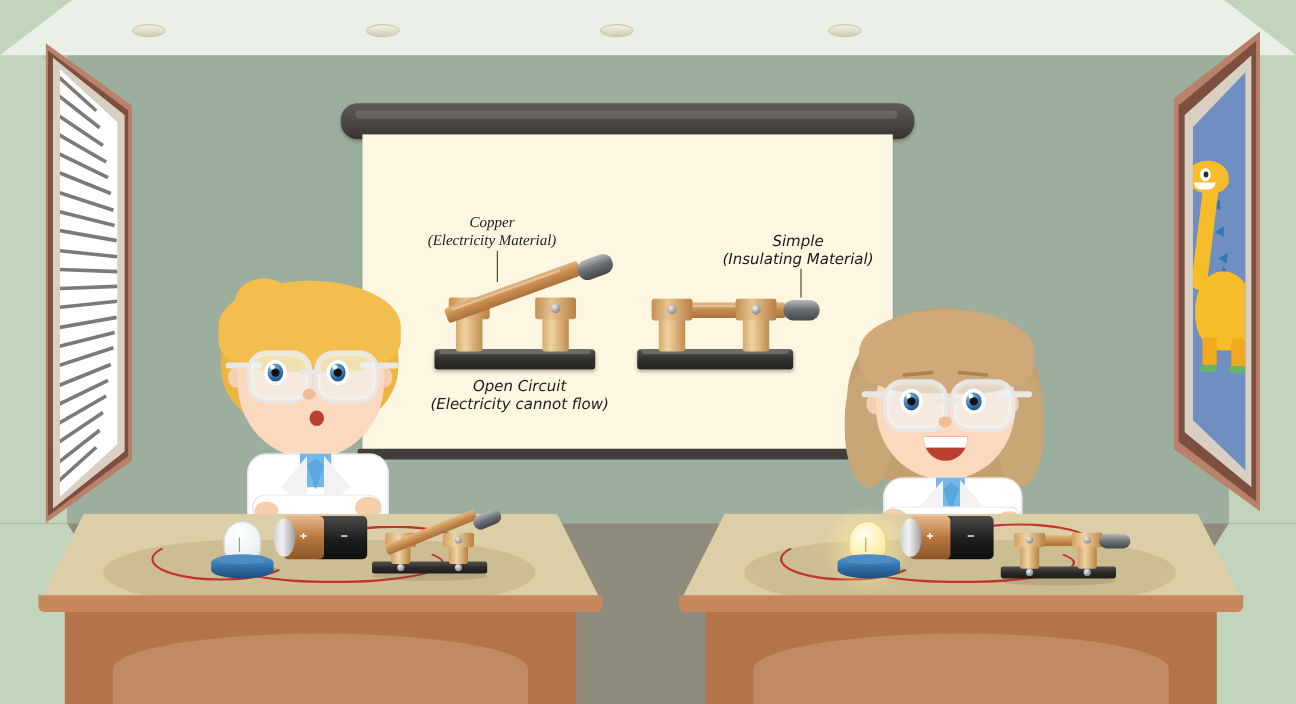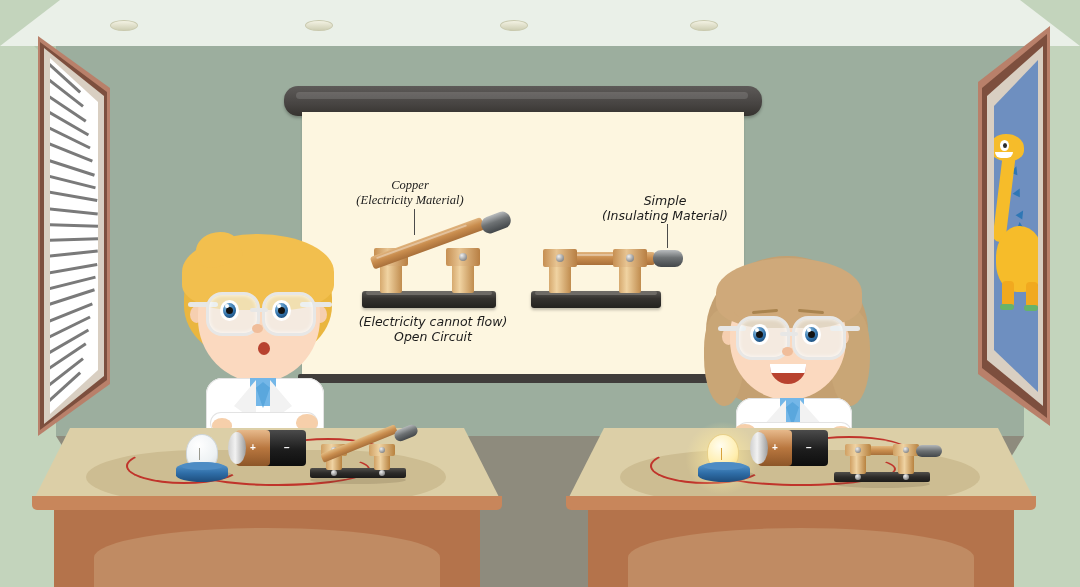--- a/index.html
+++ b/index.html
@@ -281,22 +281,22 @@
     <div class="sw-cap" style="left:16px;top:43px;width:34px;height:18px;"></div>
     <div class="sw-cap" style="left:88px;top:43px;width:34px;height:18px;"></div>
     <div class="sw-screw" style="left:29px;top:48px;width:8px;height:8px;"></div>
     <div class="sw-screw" style="left:101px;top:48px;width:8px;height:8px;"></div>
     <div class="sw-arm" style="left:14px;top:52px;width:118px;height:13px;transform:rotate(-20deg);">
       <div class="sw-arm-hi" style="left:6px;top:2px;width:96px;"></div>
     </div>
     <div class="sw-knob" style="left:123px;top:9px;width:30px;height:17px;transform:rotate(-20deg);"></div>
   </div>
   <div class="lbl" style="left:348px;top:314px;width:170px;">
+    <div>Open Circuit</div>
     <div>(Electricity cannot flow)</div>
-    <div>Open Circuit</div>
   </div>
 
   <div class="sw" style="left:527px;top:232px;width:150px;height:78px;">
     <div class="sw-base" style="left:4px;top:59px;width:130px;height:17px;"></div>
     <div class="sw-base-top" style="left:8px;top:59px;width:122px;height:4px;"></div>
     <div class="sw-post" style="left:22px;top:32px;width:22px;height:29px;"></div>
     <div class="sw-post" style="left:92px;top:32px;width:22px;height:29px;"></div>
     <div class="sw-arm" style="left:18px;top:20px;width:110px;height:13px;">
       <div class="sw-arm-hi" style="left:6px;top:2px;width:90px;"></div>
     </div>

